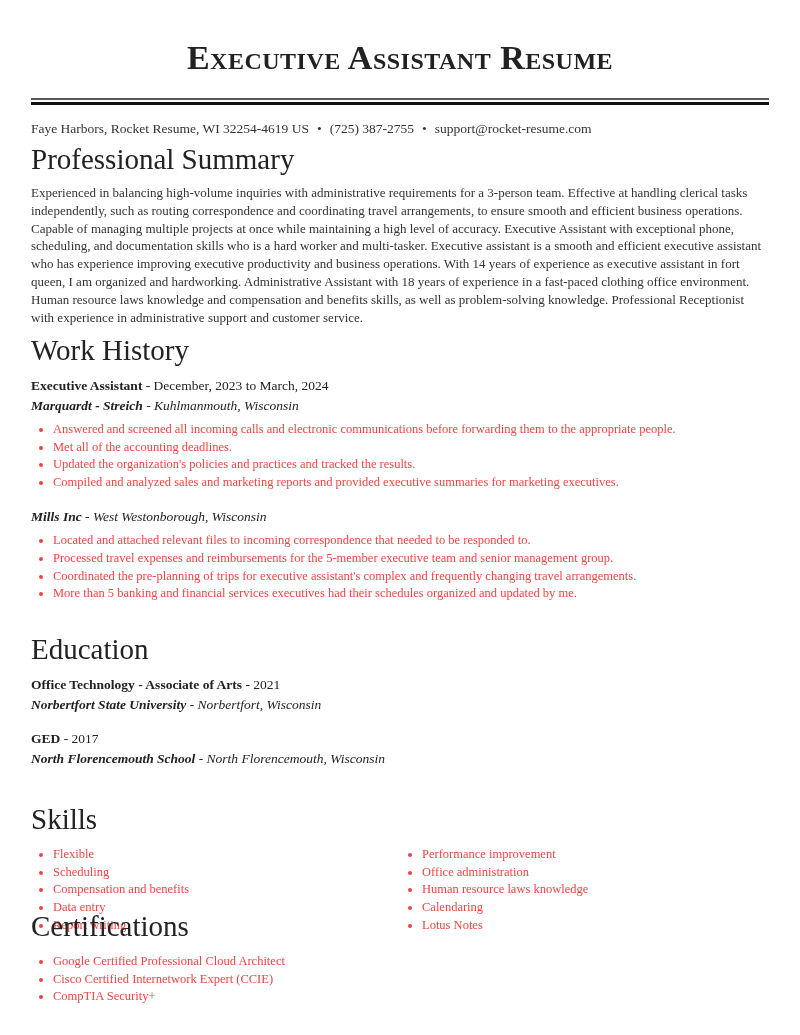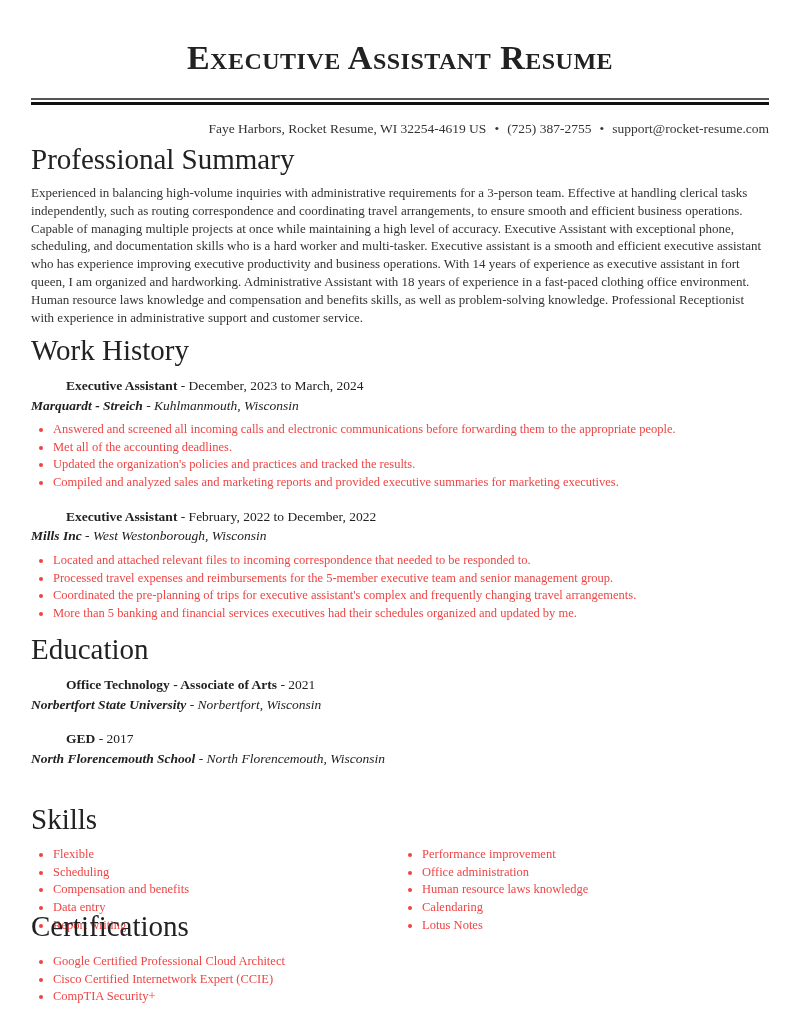--- a/index.html
+++ b/index.html
@@ -17,40 +17,40 @@
     letter-spacing: 0.5px;
     margin: 8px;
     padding-top: 30px;
     height: 52px;
     line-height: 40px;
     color: #222;
   }
   .rule-thin { height: 2px; background: #555; margin-top: 0; }
   .rule-thick { height: 3px; background: #111; margin-top: 2px; }
   .contact {
-    text-align: right;
+    text-align: left;
     font-size: 13.5px;
     margin-top: 16px;
     color: #333;
   }
   .contact .sep { margin: 0 8px; }
   h2 {
     font-weight: normal;
     font-size: 29px;
     margin: 0;
     color: #222;
   }
   p.summary {
     font-size: 13px;
     line-height: 17.8px;
     margin: 8px 0 0 0;
     color: #333;
   }
   .entry-head { font-size: 13.5px; line-height: 19.5px; color: #222; }
-  .entry-head b { font-weight: bold; margin-left: 35px; }
+  .entry-head b { font-weight: bold; }
   .entry-sub { font-size: 13.5px; line-height: 19.5px; font-style: italic; color: #222; }
   ul {
     margin: 0; padding-left: 22px;
     font-size: 12.5px; line-height: 17.7px; color: #ef4444;
   }
   ul li { padding-left: 0; }
   .skills { display: flex; }
   .skills ul { width: 364px; }
   .sec { position: absolute; left: 31px; right: 31px; }
 </style>
@@ -77,21 +77,20 @@
     <div class="entry-head"><b>Executive Assistant</b><span> - December, 2023 to March, 2024</span></div>
     <div class="entry-sub"><b>Marquardt - Streich</b><span> - Kuhlmanmouth, Wisconsin</span></div>
     <ul style="margin-top:6px">
       <li>Answered and screened all incoming calls and electronic communications before forwarding them to the appropriate people.</li>
       <li>Met all of the accounting deadlines.</li>
       <li>Updated the organization's policies and practices and tracked the results.</li>
       <li>Compiled and analyzed sales and marketing reports and provided executive summaries for marketing executives.</li>
     </ul>
   </div>
   <div style="margin-top:15px">
-    <div class="entry-head"><b>Executive Assistant</b><span> - February, 2022 to December, 2022</span></div>
     <div class="entry-sub"><b>Mills Inc</b><span> - West Westonborough, Wisconsin</span></div>
     <ul style="margin-top:6px">
       <li>Located and attached relevant files to incoming correspondence that needed to be responded to.</li>
       <li>Processed travel expenses and reimbursements for the 5-member executive team and senior management group.</li>
       <li>Coordinated the pre-planning of trips for executive assistant's complex and frequently changing travel arrangements.</li>
       <li>More than 5 banking and financial services executives had their schedules organized and updated by me.</li>
     </ul>
   </div>
 </section>
 

